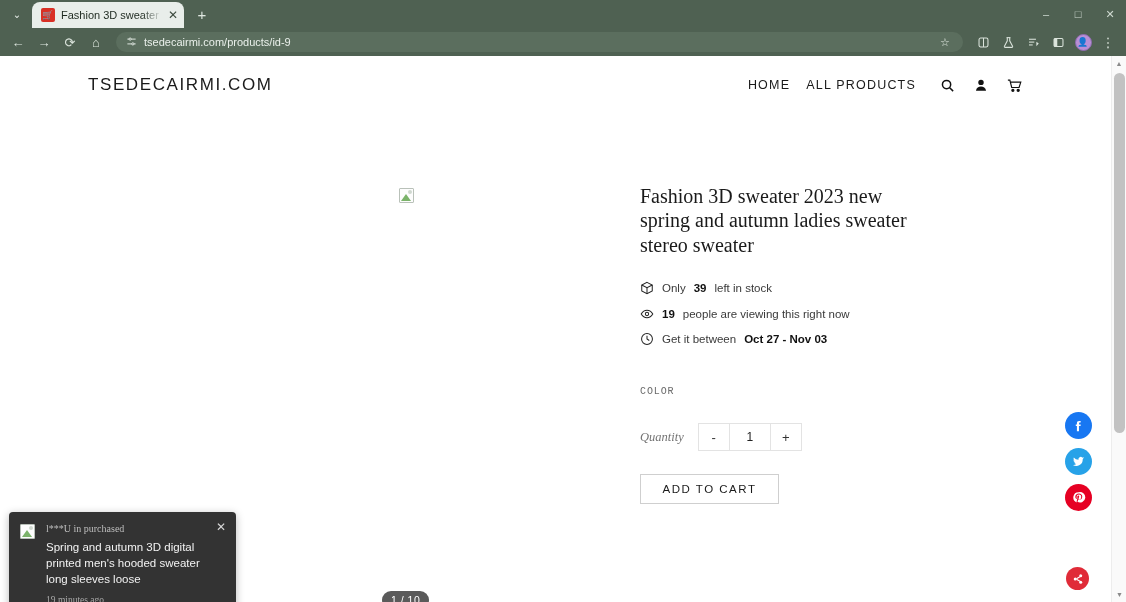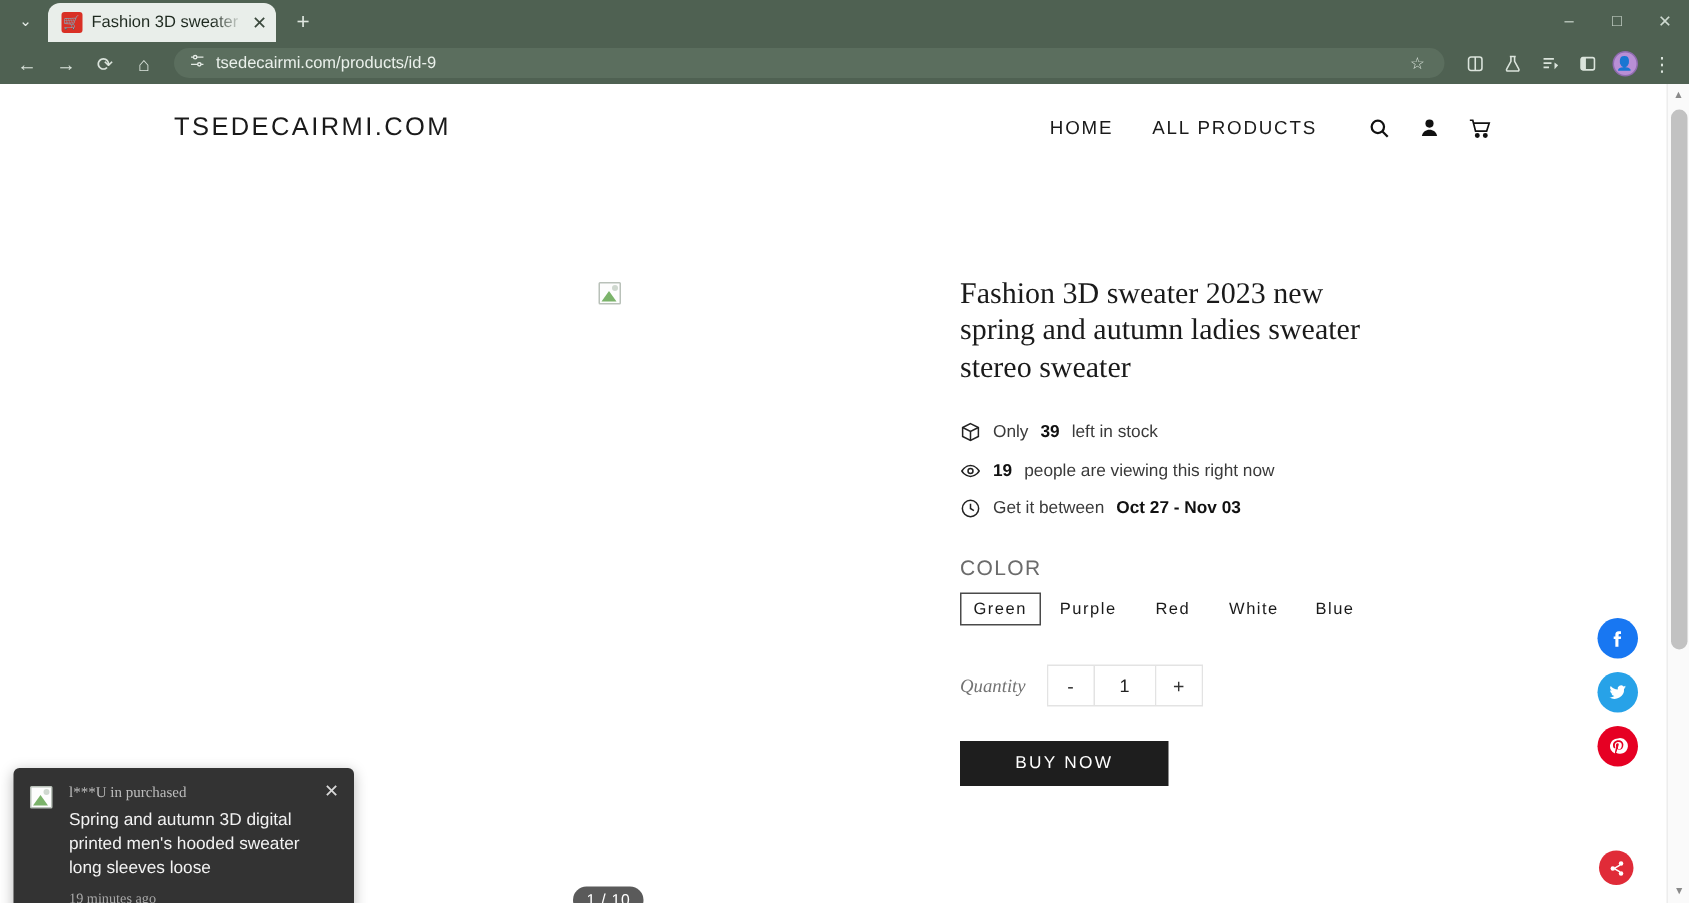--- a/index.html
+++ b/index.html
@@ -87,27 +87,27 @@
 
   
   .viewport {
     position: absolute; top: 56px; left: 0;
     width: 1126px; height: 546px; background: #fff; overflow: hidden;
   }
   .page { position: relative; width: 1111px; height: 546px; background: #fff; }
 
   .site-header {
     height: 58px; display: flex; align-items: center;
-    padding: 0 116px;
+    padding: 0 88px;
   }
   .logo {
     font-size: 17px; letter-spacing: 1.6px; color: #1a1a1a;
     font-weight: 400; font-family: "Liberation Sans", sans-serif;
   }
-  .nav { margin-left: auto; display: flex; align-items: center; gap: 26px; justify-content: flex-end; }
+  .nav { margin-left: auto; display: flex; align-items: center; gap: 16px; justify-content: flex-end; }
   .nav-link {
     font-size: 12.5px; letter-spacing: 1.2px; color: #1a1a1a;
     text-decoration: none; cursor: pointer; white-space: nowrap;
   }
   .nav-icons { display: flex; align-items: center; gap: 19px; margin-left: 8px; }
   .nav-ic { cursor: pointer; display: flex; align-items: center; color: #111; }
 
   .content { display: flex; padding: 0 188px 0 0; }
 
   
@@ -151,22 +151,22 @@
   .price {
     margin-top: 19px; font-size: 15px; color: #b08a38;
     letter-spacing: .6px; font-weight: bold;
   }
   .facts { margin-top: 24px; display: flex; flex-direction: column; gap: 11.5px; }
   .fact { display: flex; align-items: center; gap: 8px; font-size: 11.5px; color: #3a3a3a; }
   .fact b { color: #111; font-weight: bold; }
   .fact-ic { width: 14px; height: 14px; flex: 0 0 14px; color: #222; display: flex; }
 
   .opt-label {
-    margin-top: 24px; font-size: 14px; letter-spacing: .9px;
-    color: #6b6b6b; font-family: Liberation Sans, sans-serif;
+    margin-top: 40px; font-size: 10px; letter-spacing: .9px;
+    color: #6b6b6b; font-family: Liberation Mono, monospace;
   }
   .swatches { margin-top: 9px; display: flex; gap: 4px; }
   .swatch {
     min-width: 49px; height: 22px; padding: 0 8px;
     display: flex; align-items: center; justify-content: center;
     font-size: 11px; letter-spacing: 1px; color: #1a1a1a;
     border: 1px solid transparent; background: #fff; cursor: pointer;
   }
   .swatch.selected { border-color: #4a4a4a; }
 
@@ -394,39 +394,32 @@
                   <circle cx="8" cy="8" r="6.2"></circle>
                     <path d="M8 4.4V8l2.6 1.7"></path>
                 </svg>
               </span>
               <span>Get it between</span>
               <b>Oct 27 - Nov 03</b>
             </div>
           </div>
 
           <div class="opt-label">COLOR</div>
-          <div class="swatches">
-            <div class="swatch selected">Green</div>
-            <div class="swatch">Purple</div>
-            <div class="swatch">Red</div>
-            <div class="swatch">White</div>
-            <div class="swatch">Blue</div>
-          </div>
 
           <div class="qty-row">
             <span class="qty-label">Quantity</span>
             <div class="stepper">
               <div class="step-btn">-</div>
               <div class="step-val">1</div>
               <div class="step-btn">+</div>
             </div>
           </div>
 
           <div class="cta-row">
-            <div class="btn btn-dark">BUY NOW</div>
+            <div class="btn btn-outline">ADD TO CART</div>
           </div>
         </div>
       </div>
 
       <div class="popup">
         <div class="popup-thumb">
           <div class="broken"></div>
         </div>
         <div class="popup-body">
           <div class="popup-close">✕</div>

